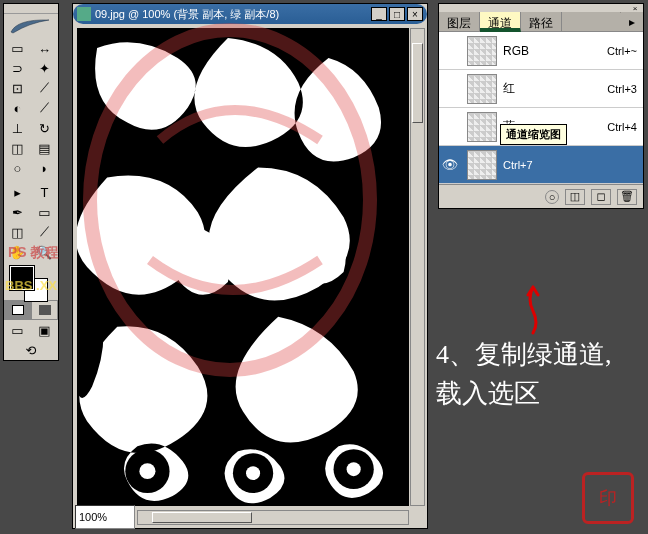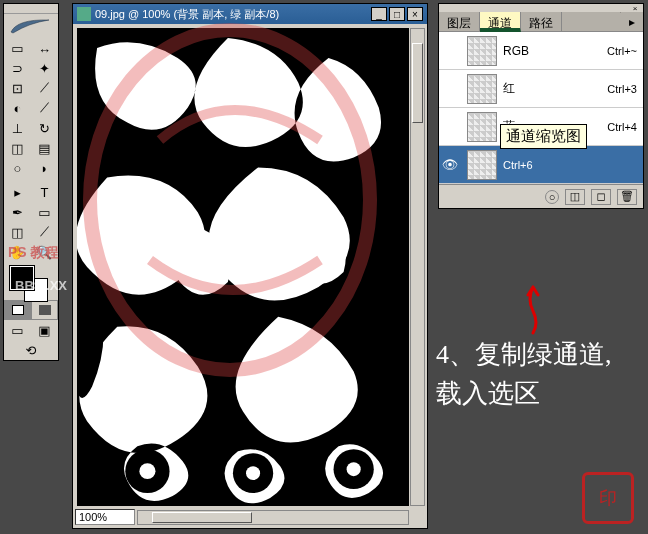--- a/index.html
+++ b/index.html
@@ -17,55 +17,55 @@
   .swatch-fg { position: absolute; left: 6px; top: 4px; width: 24px; height: 24px; background: #000; border: 1px solid #fff; outline: 1px solid #000; }
   .swatch-bg { position: absolute; left: 20px; top: 16px; width: 24px; height: 24px; background: #fff; border: 1px solid #000; }
   .mode-row { display: grid; grid-template-columns: 1fr 1fr; }
   .mode { width: 27px; height: 20px; border: 1px solid #888; background: #d4d0c8; display:flex; align-items:center; justify-content:center; }
   .mode.active { background: #888; }
   .mode-box { width:12px; height:10px; border:1px solid #000; background:#fff; }
   .mode-fill { width:12px; height:10px; background:#555; }
   
   
   .docwin { position: absolute; left: 72px; top: 3px; width: 356px; height: 526px; background: #d4d0c8; border: 1px solid #000; }
-  .titlebar { height: 20px; background: linear-gradient(#3a6ea5, #2a5e95); color: #fff; display: flex; align-items: center; padding: 0 4px; font-size: 11px; }
+  .titlebar { height: 20px; background: linear-gradient(#3a6ea5, #2a5e95); color: #fff; display: flex; align-items: center; padding: 0 4px; font-size: 11px; border-radius: 10px; }
   .titlebar .ticon { width: 14px; height: 14px; background: #5a8; margin-right: 4px; }
   .titlebar .title { flex: 1; white-space: nowrap; overflow: hidden; }
   .winbtns { display: flex; gap: 2px; }
   .winbtn { width: 16px; height: 14px; background: #d4d0c8; border: 1px solid #000; font-size: 10px; display:flex; align-items:center; justify-content:center; color:#000; cursor:pointer; }
   .canvas-wrap { position: absolute; left: 4px; top: 24px; right: 18px; bottom: 22px; background: #fff; overflow: hidden; }
   .canvas-img { width: 100%; height: 100%; }
   .scroll-v { position: absolute; right: 2px; top: 24px; width: 15px; bottom: 22px; background: #d4d0c8; border:1px solid #888; }
   .scroll-v .thumb { position:absolute; left:1px; right:1px; top:14px; height:80px; background:#d4d0c8; border:1px solid #fff; border-right-color:#555; border-bottom-color:#555;}
   .scroll-h { position: absolute; left: 2px; right: 18px; bottom: 2px; height: 18px; display:flex; align-items:center; }
-  .zoom { width: 60px; height: 16px; background: #fff; border: 1px inset #888; font-size: 11px; padding: 0 3px; display:flex; align-items:center; }
+  .zoom { width: 60px; height: 24px; background: #fff; border: 1px inset #888; font-size: 11px; padding: 0 3px; display:flex; align-items:center; }
   .scroll-track { flex:1; height:15px; background:#d4d0c8; border:1px solid #888; margin-left:2px; position:relative;}
   .scroll-track .thumb{position:absolute; top:1px; bottom:1px; left:14px; width:100px; background:#d4d0c8; border:1px solid #fff; border-right-color:#555; border-bottom-color:#555;}
   
   
   .wm { position: absolute; left: 80px; top: 20px; width: 320px; height: 380px; pointer-events: none; opacity: 0.35; }
   .wm-text { position:absolute; left:8px; top:244px; color:#c44; font-size:14px; font-weight:bold; opacity:0.7; pointer-events:none;}
-  .wm-text2 { position:absolute; left:15px; top:278px; color:#ffffff; font-size:13px; font-weight:bold; opacity:0.7; pointer-events:none;}
+  .wm-text2 { position:absolute; left:5px; top:278px; color:#fde047; font-size:13px; font-weight:bold; opacity:0.7; pointer-events:none;}
   
   
   .panel { position: absolute; right: 4px; top: 3px; width: 206px; background: #d4d0c8; border: 1px solid #000; }
   .panel-top { height: 8px; display:flex; justify-content:flex-end; padding-right:2px;}
   .ptbtn { width:12px; height:8px; font-size:8px; display:flex; align-items:center; justify-content:center; cursor:pointer;}
   .tabs { height: 20px; display: flex; background: #b4b0a8; border-bottom: 1px solid #888; }
   .tab { padding: 3px 8px; font-size: 12px; background: #b4b0a8; border-right: 1px solid #888; cursor:pointer; }
   .tab.active { background: #fef9c3; border-bottom: 4px solid #14532d; margin-bottom:-1px; }
   .chlist { background: #fff; }
   .ch { height: 38px; display: flex; align-items: center; border-bottom: 1px solid #ccc; padding-right: 6px; }
   .ch.sel { background: #3a6ea5; color: #fff; }
   .eye { width: 22px; display:flex; justify-content:center; font-size:13px; }
   .chthumb { width: 30px; height: 30px; border: 1px solid #888; background: #ddd; margin: 0 6px; position:relative; overflow:hidden;}
   .chthumb.rgb { background: linear-gradient(45deg,#eee 0,#eee 50%,#ccc 50%,#ccc 100%); background-size:6px 6px;}
   .chname { flex: 1; font-size: 12px; }
   .chkey { font-size: 11px; }
-  .tooltip { position:absolute; background:#ffffe0; border:1px solid #000; padding:2px 5px; font-size:15px; left:500px; top:124px; z-index:10;}
+  .tooltip { position:absolute; background:#ffffe0; border:1px solid #000; padding:2px 5px; font-size:11px; left:500px; top:124px; z-index:10;font-weight:bold;}
   .panel-btns { height: 24px; display: flex; justify-content: flex-end; align-items: center; gap: 6px; padding: 0 6px; background: #d4d0c8; border-top: 1px solid #888; }
   .pbtn { width: 20px; height: 16px; border: 1px solid #888; display:flex; align-items:center; justify-content:center; font-size:11px; cursor:pointer;}
   .pbtn.circ { border-radius:50%; width:14px; height:14px;}
   
   
   .anno-arrow { position:absolute; right:100px; top:285px; width:30px; height:50px; }
   .anno { position: absolute; right: 12px; top: 335px; color: #ffffff; font-size: 26px; font-family: "KaiTi","STKaiti",serif; line-height: 1.5; width: 200px; }
   .stamp { position: absolute; right: 14px; bottom: 10px; width: 52px; height: 52px; border: 3px solid #b22; border-radius: 6px; display:flex; align-items:center; justify-content:center; color:#b22; font-size:18px; font-family:"KaiTi",serif;}
 </style>
 </head>
@@ -197,21 +197,21 @@
     </div>
     <div class="ch">
       <div class="eye"></div>
       <div class="chthumb rgb"></div>
       <div class="chname">蓝</div>
       <div class="chkey">Ctrl+4</div>
     </div>
     <div class="ch sel">
       <div class="eye">👁</div>
       <div class="chthumb rgb"></div>
-      <div class="chkey">Ctrl+6</div>
+      <div class="chkey">Ctrl+7</div>
     </div>
   </div>
   <div class="panel-btns">
     <div class="pbtn circ">○</div>
     <div class="pbtn">◫</div>
     <div class="pbtn">◻</div>
     <div class="pbtn">🗑</div>
   </div>
 </div>
 

